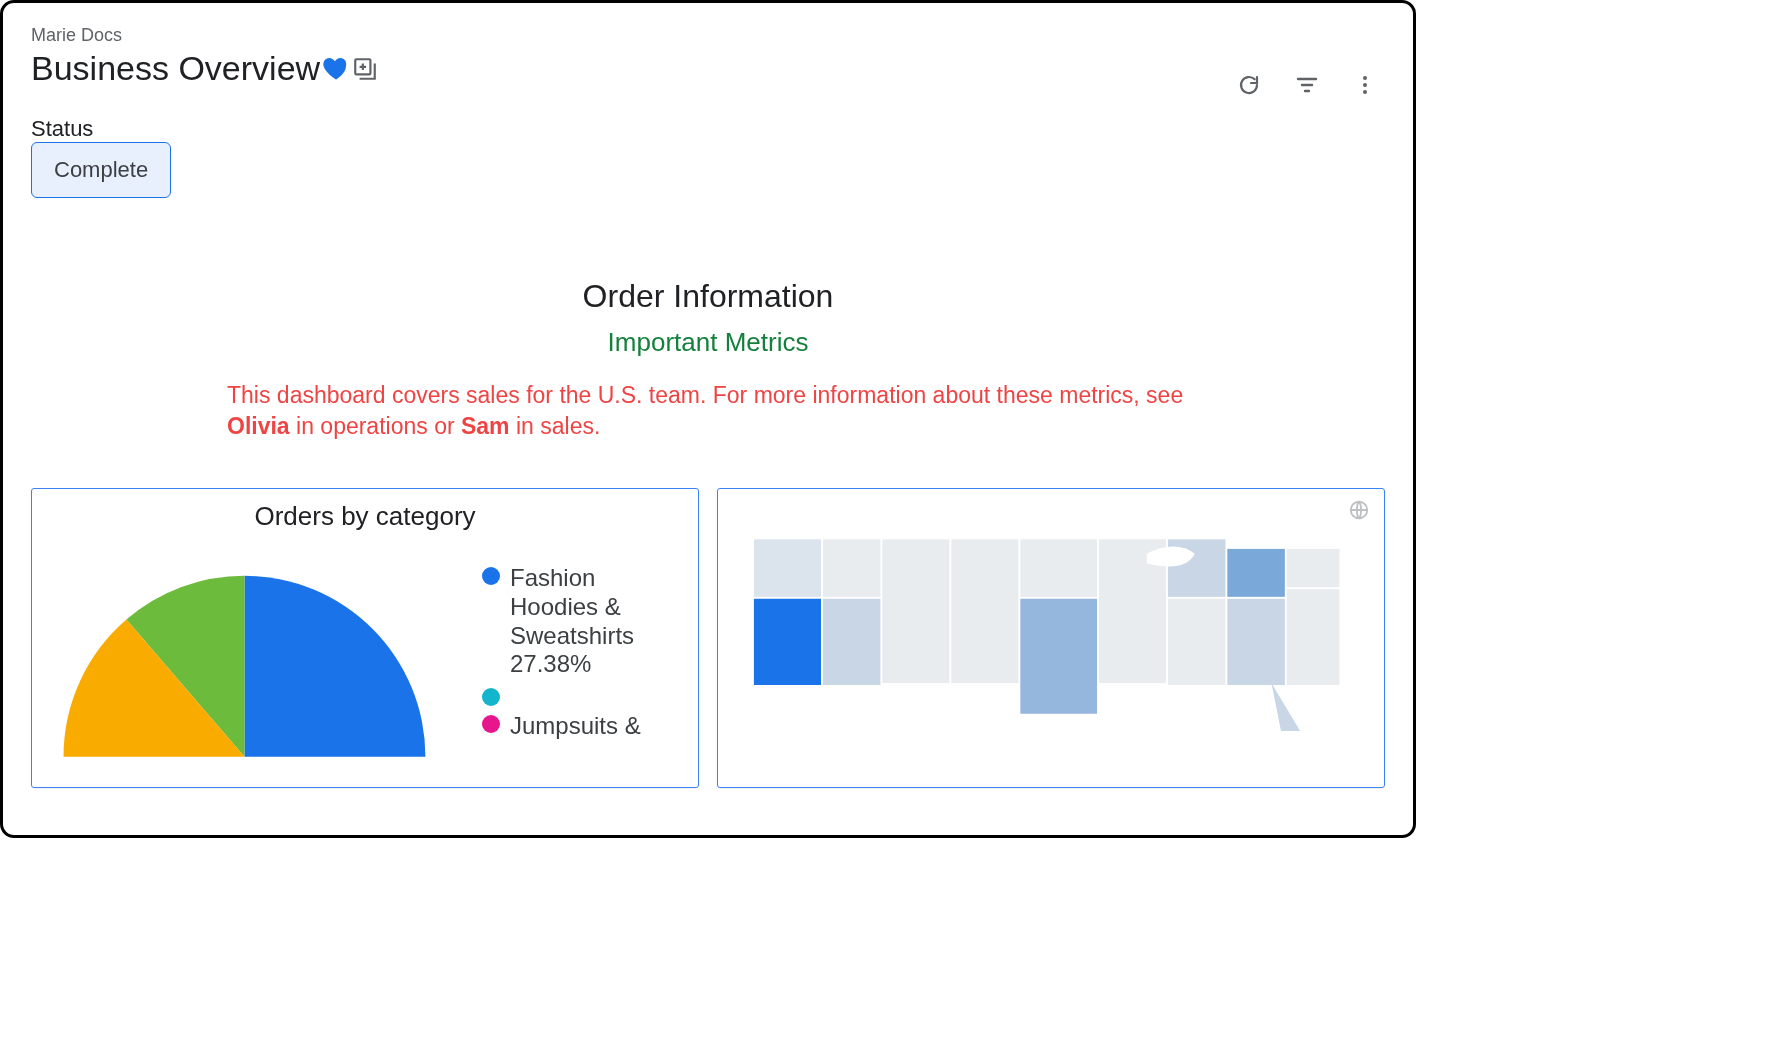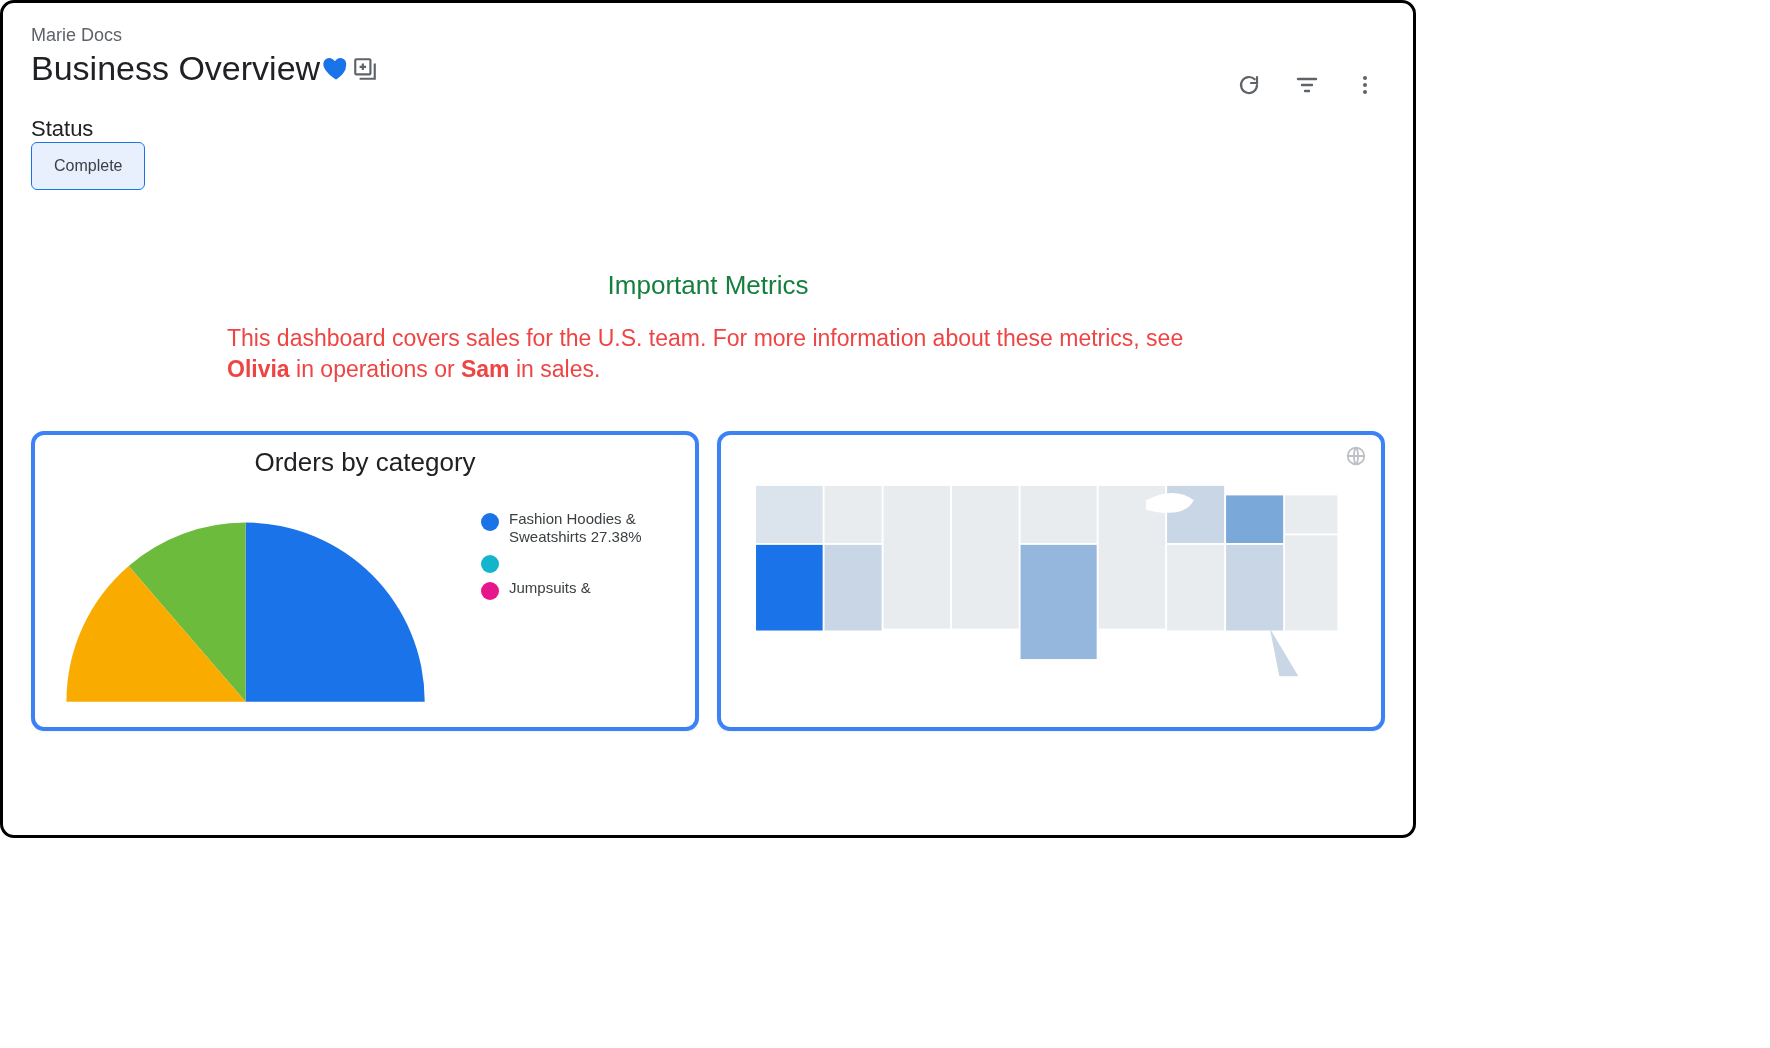--- a/index.html
+++ b/index.html
@@ -47,21 +47,21 @@
   .status-section {
     padding: 28px 28px 0 28px;
   }
   .status-label {
     font-size: 22px;
     color: #202124;
   }
   .status-chip {
     display: inline-block;
     padding: 14px 22px;
-    font-size: 16px;
+    font-size: 22px;
     color: #3c4043;
     background: #e8f0fe;
     border: 1px solid #1a73e8;
     border-radius: 6px;
     text-align: right;
   }
   .section-heading {
     text-align: center;
     margin-top: 80px;
   }
@@ -85,22 +85,22 @@
     padding: 0 24px;
   }
   .description .bold { font-weight: 700; }
   .tiles {
     display: flex;
     gap: 18px;
     padding: 46px 28px 0 28px;
   }
   .tile {
     flex: 1;
-    border: 4px solid #3b82f6;
-    border-radius: 13px;
+    border: 1px solid #3b82f6;
+    border-radius: 3px;
     box-shadow: 0 1px 2px rgba(60,64,67,.08);
     padding: 12px 16px 0 16px;
     height: 300px;
     overflow: hidden;
     position: relative;
   }
   .tile-title {
     text-align: center;
     font-size: 26px;
     font-weight: 400;
@@ -115,21 +115,21 @@
   .tile-globe svg { width:22px; height:22px; }
   
   .pie-wrap {
     display:flex;
     align-items:flex-start;
     gap: 28px;
     padding-left: 6px;
   }
   .pie-svg { width: 420px; height: 220px; }
   .legend {
-    font-size: 15px;
+    font-size: 24px;
     color:#3c4043;
     width: 210px;
     padding-top: 22px;
   }
   .legend-item {
     display:flex;
     align-items:flex-start;
     gap:10px;
     margin-bottom:6px;
     line-height:1.2;
@@ -186,20 +186,21 @@
       </svg>
   </span>
 </div>
 
 <div class="status-section">
   <div class="status-label">Status</div>
   <div class="status-chip">Complete</div>
 </div>
 
 <div class="section-heading">
+  <h1>Order Information</h1>
   <h2>Important Metrics</h2>
 </div>
 <div class="description">
   <span>This dashboard covers sales for the U.S. team. For more information about these metrics, see </span><span class="bold">Olivia</span><span> in operations or </span><span class="bold">Sam</span><span> in sales.</span>
 </div>
 
 <div class="tiles">
 
   <div class="tile">
     <div class="tile-title">Orders by category</div>

